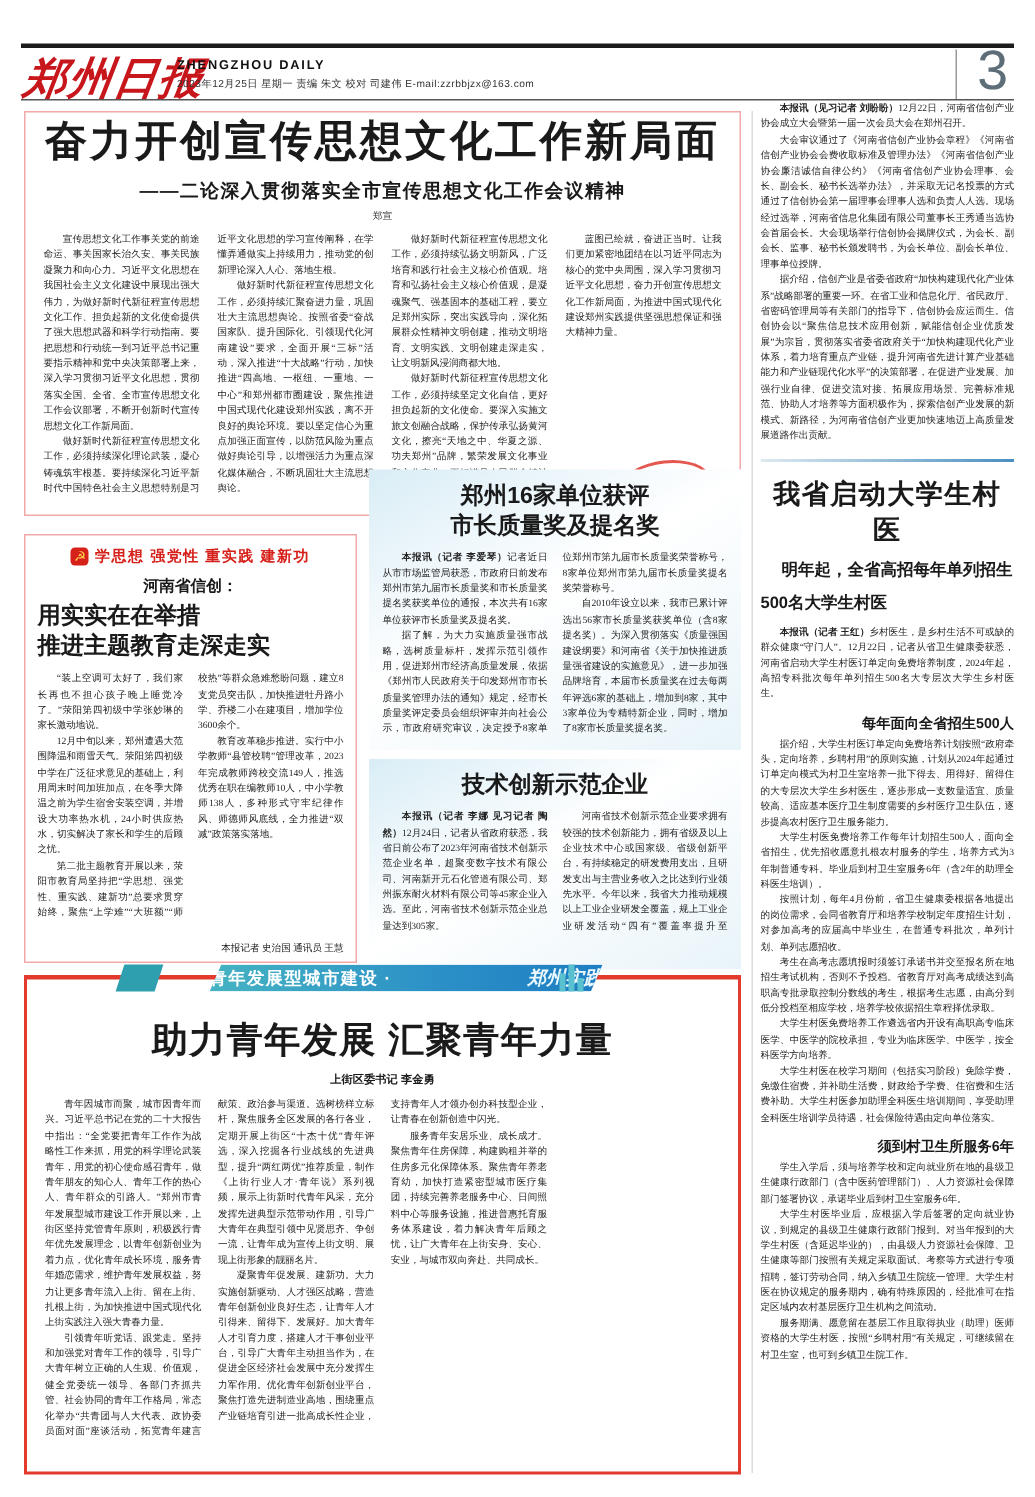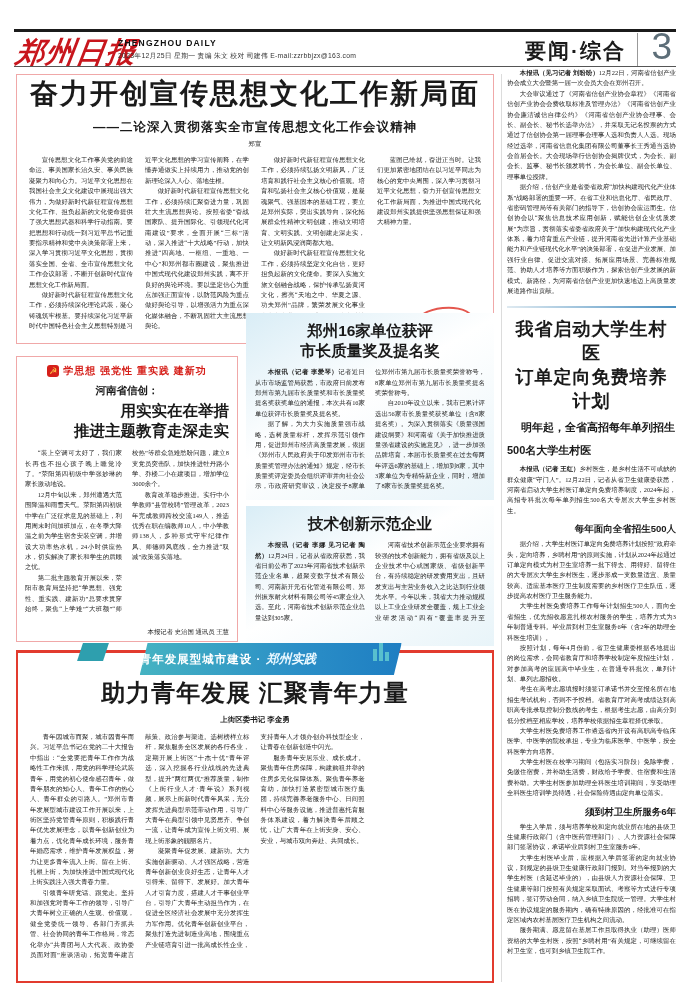--- a/index.html
+++ b/index.html
@@ -39,37 +39,37 @@
           color:#e4574e; font-size:11px; font-weight:bold; letter-spacing:1px; transform:rotate(-6deg);
           background:rgba(255,255,255,.6); }
   
   .edu-box { position:absolute; left:16px; top:356px; width:222px; height:286px;
              border:1px solid #f0a8a8; padding:7px 8px; }
   .edu-badge { display:flex; align-items:center; justify-content:center; gap:4px; }
   .edu-badge .emblem { background:#d6201a; color:#ffd24a; border-radius:3px; font-size:9px;
                        width:12px; height:12px; display:flex; align-items:center; justify-content:center; }
   .edu-badge .badge-text { color:#d6201a; font-size:10px; font-weight:bold; letter-spacing:1px; }
   .edu-kicker { text-align:center; font-size:10.5px; font-weight:bold; margin-top:6px; }
-  .edu-title { text-align:right; font-size:15.5px; font-weight:bold; line-height:1.3; margin-top:3px; }
+  .edu-title { text-align:left; font-size:15.5px; font-weight:bold; line-height:1.3; margin-top:3px; }
   .edu-body { column-count:2; column-gap:10px; column-fill:auto; height:176px; overflow:hidden; margin-top:7px; }
   .edu-sign { text-align:right; font-size:6.4px; margin-top:4px; font-family:"Liberation Serif",serif; }
   
   .blue-box { position:absolute; padding:8px 9px;
               background:linear-gradient(150deg,#d9edf6 0%,#ffffff 45%,#e8f4f9 100%); }
   .qual-box { left:246px; top:313px; width:248px; height:187px; }
   .inno-box { left:246px; top:506px; width:248px; height:140px; }
   .blue-title { text-align:center; font-size:15.5px; font-weight:bold; line-height:1.3; }
   .blue-body { column-count:2; column-gap:10px; column-fill:auto; overflow:hidden; margin-top:6px; }
   .qual-body { height:128px; } .inno-body { height:84px; }
   
   .youth-box { position:absolute; left:16px; top:650px; width:478px; height:333px;
                border:2px solid #e23b2e; border-top-width:3px; padding:20px 12px 8px; }
-  .banner { position:absolute; left:50%; top:-10px; transform:translateX(-44%); width:262px; height:32px;
+  .banner { position:absolute; left:50%; top:-10px; transform:translateX(-44%); width:262px; height:18px;
             background:linear-gradient(90deg,#45b3c2 0%,#2b8fc7 60%,#1e7ec2 100%);
-            display:flex; align-items:center; justify-content:flex-start; gap:5px;
+            display:flex; align-items:center; justify-content:space-between; gap:5px;
             clip-path:polygon(3% 0,100% 0,97% 100%,0 100%); }
   .banner-wing { position:absolute; top:-10px; left:50%; width:26px; height:18px; background:#2e9fae;
                  transform:translateX(-175px) skewX(-18deg); }
   .banner-bldg { position:absolute; top:-12px; left:50%; transform:translateX(118px); display:flex; gap:2px; align-items:flex-end; height:20px; }
   .banner-bldg i { display:block; width:4px; background:#58c0ce; }
   .banner-bldg i:nth-child(1){height:12px;} .banner-bldg i:nth-child(2){height:18px;} .banner-bldg i:nth-child(3){height:9px;}
   .banner-text { color:#fff; font-size:11.5px; font-weight:bold; letter-spacing:1px; }
   .banner-script { color:#eaf8ff; font-size:12.5px; font-weight:bold; font-style:italic; font-family:"DejaVu Serif",serif; }
   .youth-title { text-align:center; font-size:24px; font-weight:bold; letter-spacing:1px; margin-top:4px; }
   .youth-byline { text-align:center; font-size:7.5px; font-weight:bold; margin:6px 0 7px; }
@@ -87,21 +87,20 @@
 <body>
 
 <div class="page">
 
   <div class="top-rule"></div>
   <div class="logo">郑州日报</div>
   <div class="mast-info">
     <div class="mast-en">ZHENGZHOU DAILY</div>
     <div class="mast-date">2023年12月25日 星期一  责编 朱文  校对 司建伟  E-mail:zzrbbjzx@163.com</div>
   </div>
-  <div class="section-name">要闻·综合</div>
   <div class="pg-sep"></div>
   <div class="page-num">3</div>
   <div class="hdr-rule"></div>
   <div class="v-divider"></div>
 
   <div class="lead-box">
     <div class="lead-title">奋力开创宣传思想文化工作新局面</div>
     <div class="lead-sub">——二论深入贯彻落实全市宣传思想文化工作会议精神</div>
     <div class="lead-author">郑宣</div>
     <div class="lead-body">
@@ -187,21 +186,20 @@
         <p class="t">大会审议通过了《河南省信创产业协会章程》《河南省信创产业协会会费收取标准及管理办法》《河南省信创产业协会廉洁诚信自律公约》《河南省信创产业协会理事、会长、副会长、秘书长选举办法》，并采取无记名投票的方式通过了信创协会第一届理事会理事人选和负责人人选。现场经过选举，河南省信息化集团有限公司董事长王秀通当选协会首届会长。大会现场举行信创协会揭牌仪式，为会长、副会长、监事、秘书长颁发聘书，为会长单位、副会长单位、理事单位授牌。</p>
         <p class="t">据介绍，信创产业是省委省政府“加快构建现代化产业体系”战略部署的重要一环。在省工业和信息化厅、省民政厅、省密码管理局等有关部门的指导下，信创协会应运而生。信创协会以“聚焦信息技术应用创新，赋能信创企业优质发展”为宗旨，贯彻落实省委省政府关于“加快构建现代化产业体系，着力培育重点产业链，提升河南省先进计算产业基础能力和产业链现代化水平”的决策部署，在促进产业发展、加强行业自律、促进交流对接、拓展应用场景、完善标准规范、协助人才培养等方面积极作为，探索信创产业发展的新模式、新路径，为河南省信创产业更加快速地迈上高质量发展道路作出贡献。</p>
       </div>
     </div>
 
     <div class="r-divider"></div>
 
     <div>
       <div class="r-title">
         <div>我省启动大学生村医</div>
-        <div>订单定向免费培养计划</div>
       </div>
       <div class="r-sub">明年起，全省高招每年单列招生</div>
       <div class="r-sub r-sub2">500名大学生村医</div>
       <div class="r-body">
         <p class="t"><span class="lead-in">本报讯（记者 王红）</span><span>乡村医生，是乡村生活不可或缺的群众健康“守门人”。12月22日，记者从省卫生健康委获悉，河南省启动大学生村医订单定向免费培养制度，2024年起，高招专科批次每年单列招生500名大专层次大学生乡村医生。</span></p>
         <div class="sec-head">每年面向全省招生500人</div>
         <p class="t">据介绍，大学生村医订单定向免费培养计划按照“政府牵头，定向培养，乡聘村用”的原则实施，计划从2024年起通过订单定向模式为村卫生室培养一批下得去、用得好、留得住的大专层次大学生乡村医生，逐步形成一支数量适宜、质量较高、适应基本医疗卫生制度需要的乡村医疗卫生队伍，逐步提高农村医疗卫生服务能力。</p>
         <p class="t">大学生村医免费培养工作每年计划招生500人，面向全省招生，优先招收愿意扎根农村服务的学生，培养方式为3年制普通专科。毕业后到村卫生室服务6年（含2年的助理全科医生培训）。</p>
         <p class="t">按照计划，每年4月份前，省卫生健康委根据各地提出的岗位需求，会同省教育厅和培养学校制定年度招生计划，对参加高考的应届高中毕业生，在普通专科批次，单列计划、单列志愿招收。</p>
         <p class="t">考生在高考志愿填报时须签订承诺书并交至报名所在地招生考试机构，否则不予投档。省教育厅对高考成绩达到高职高专批录取控制分数线的考生，根据考生志愿，由高分到低分投档至相应学校，培养学校依据招生章程择优录取。</p>

